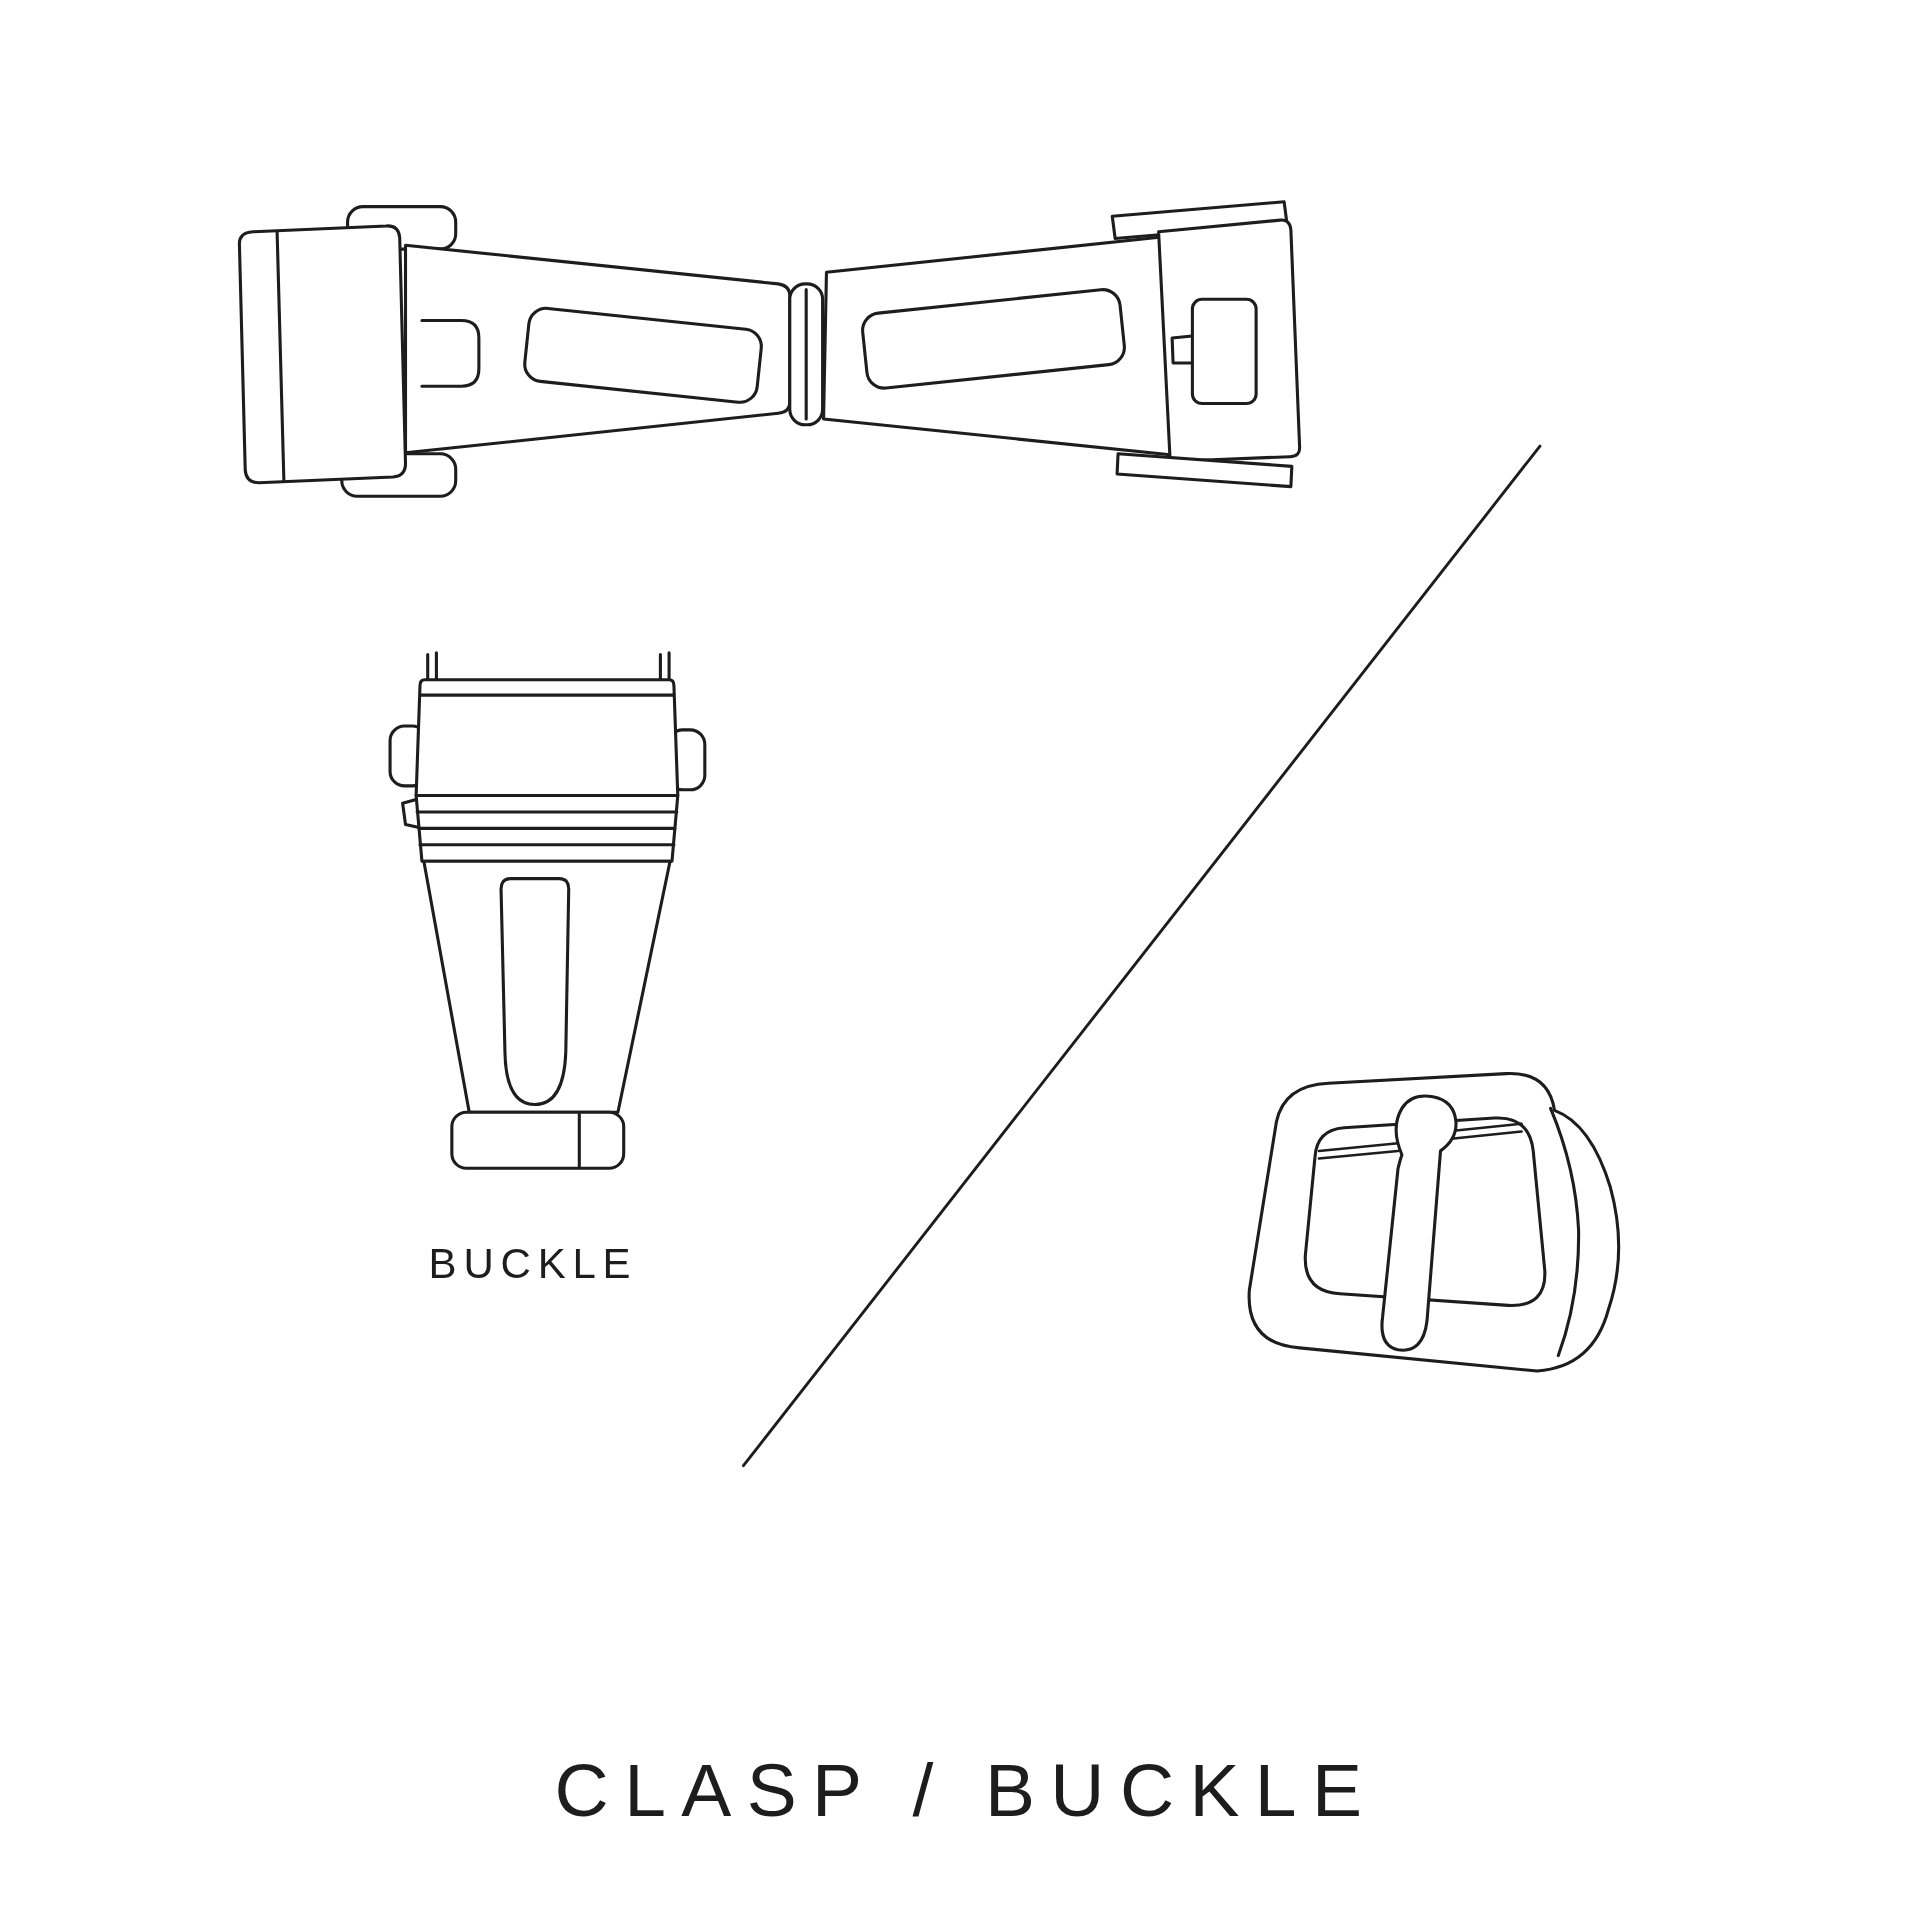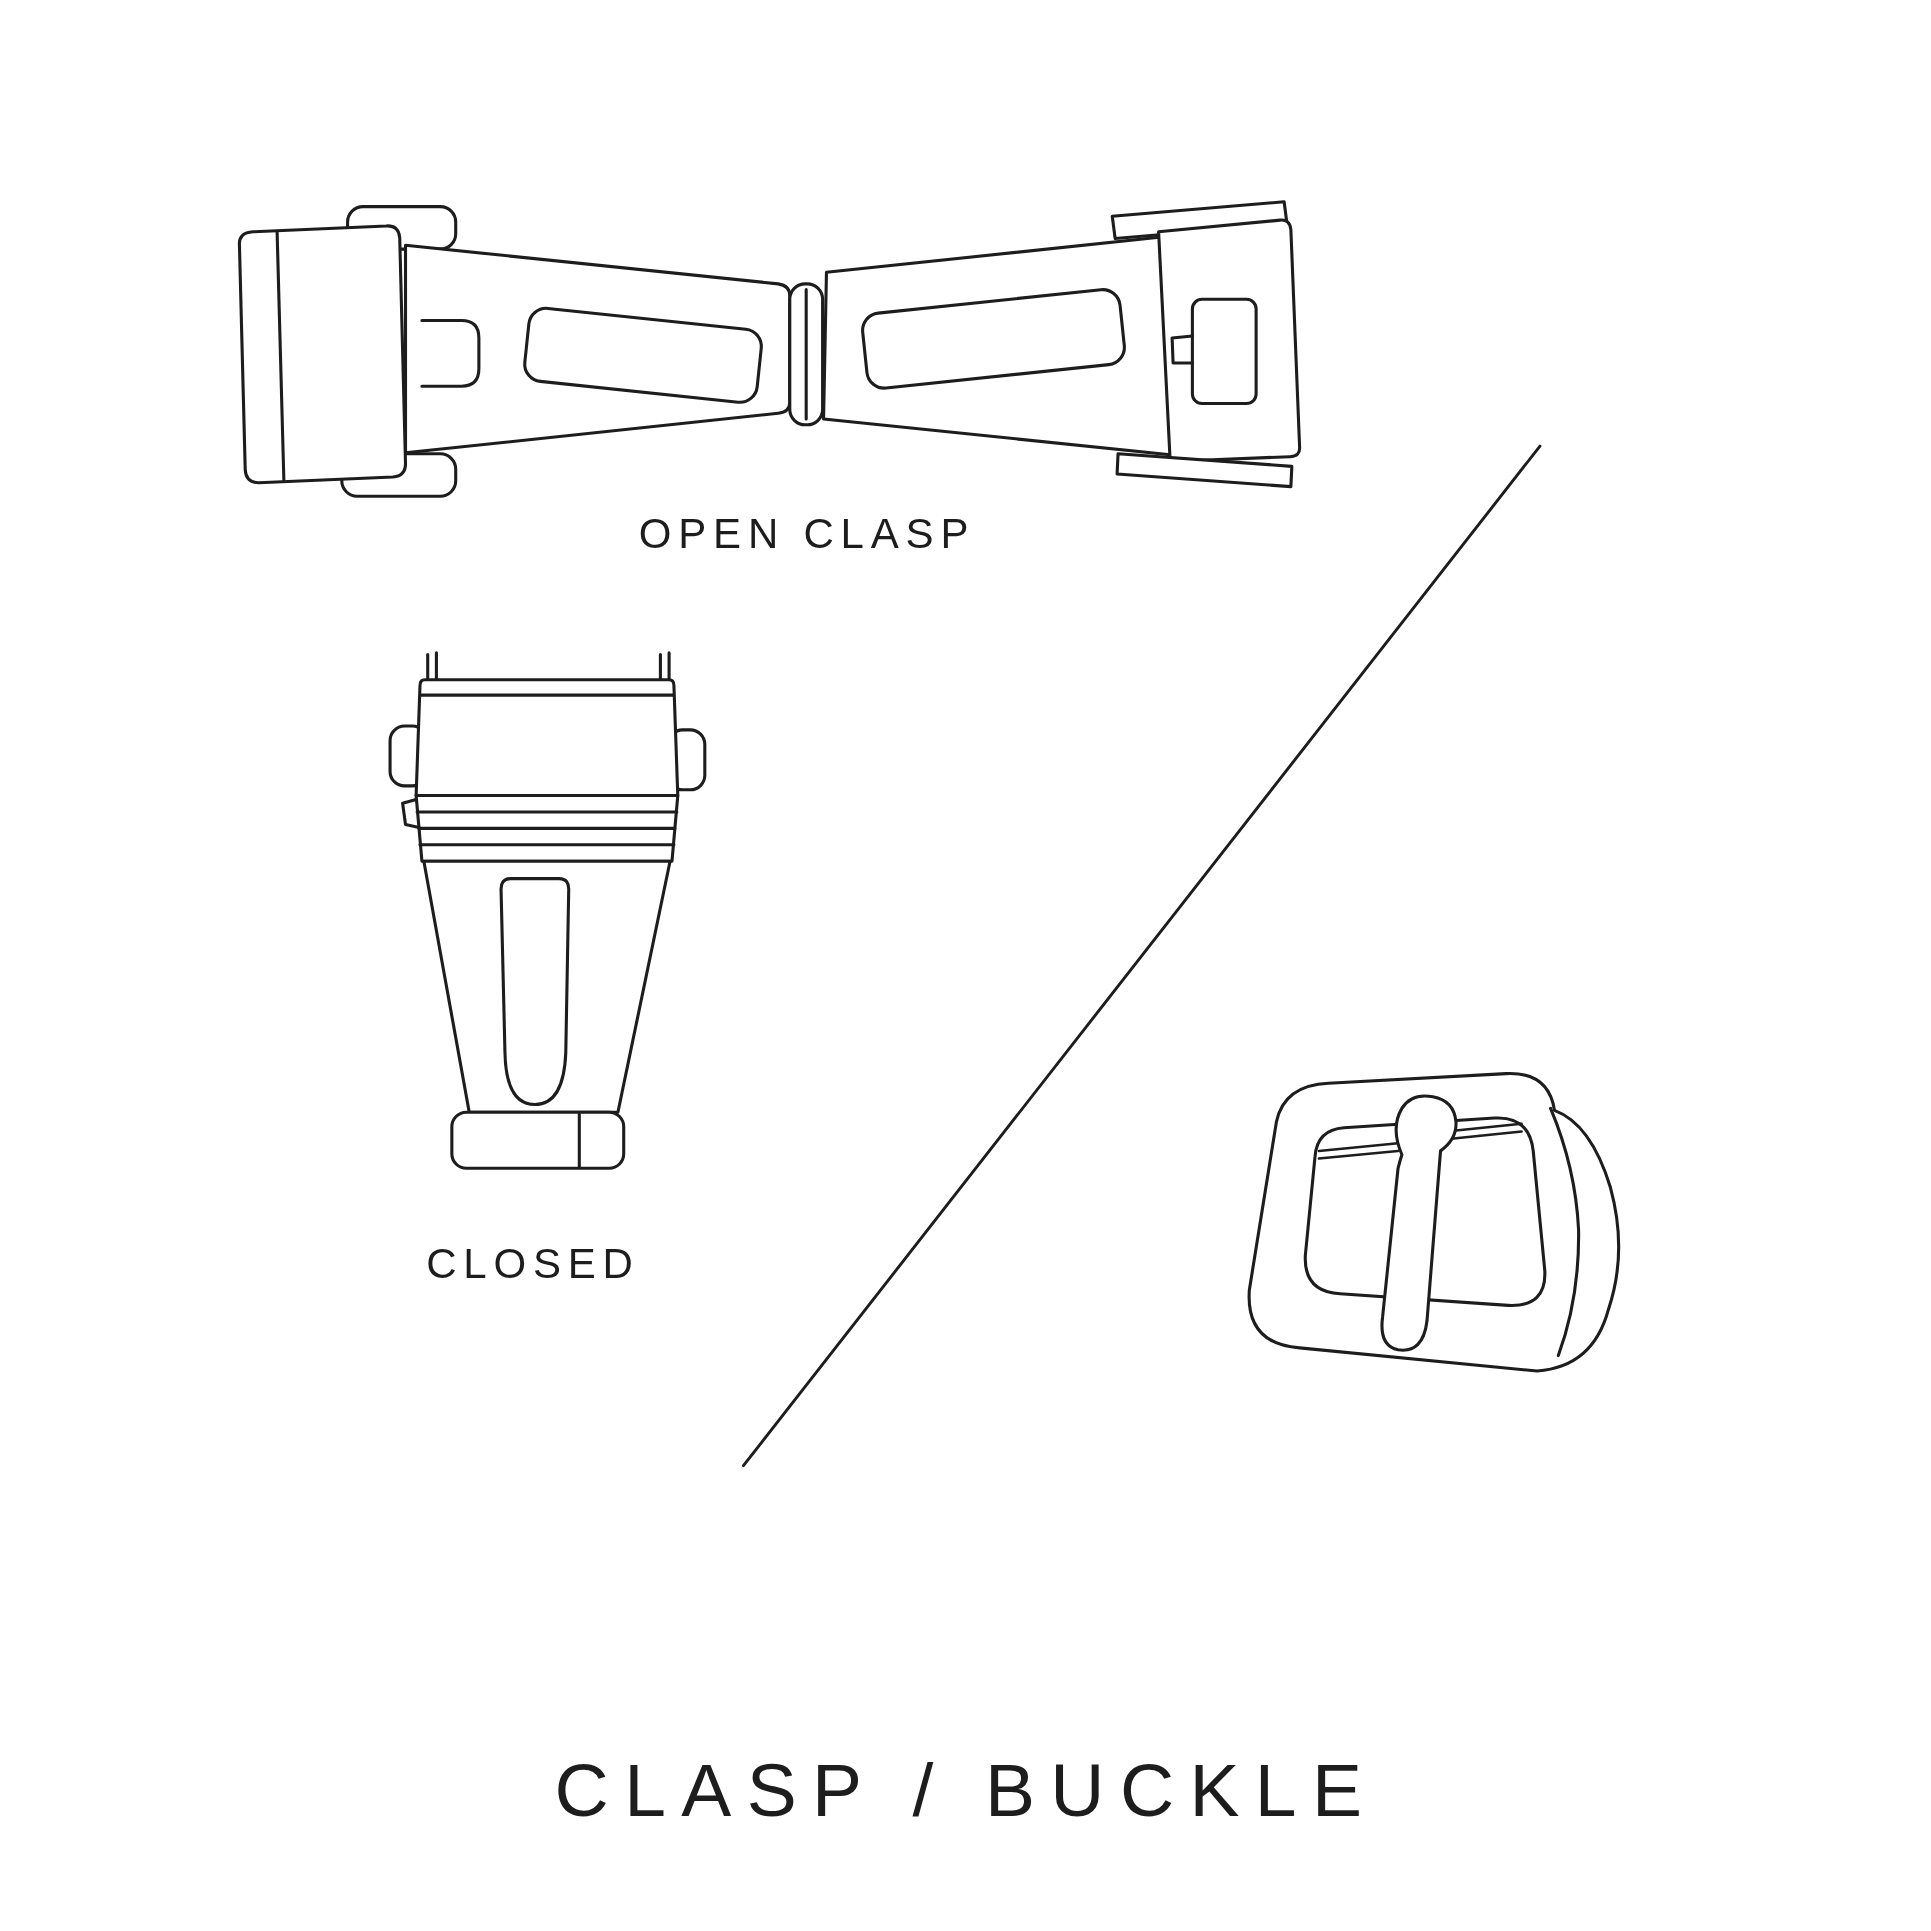--- a/index.html
+++ b/index.html
@@ -113,20 +113,19 @@
                Q 1506 1140 1508 1162
                Q 1509 1180 1492 1192
                L 1478 1368
                Q 1474 1402 1448 1398
                Q 1428 1394 1432 1364
                L 1448 1210
                Q 1450 1202 1452 1196 Z" fill="#ffffff"></path>
     </g>
   </svg>
 
-  <div class="label caption" style="left:807px; top:510px;">OPEN CLASP</div>
 
-  <div class="label caption" style="left:533px; top:1240px;">CLOSED</div>
+  <div class="label caption" style="left:533px; top:1240px;">BUCKLE</div>
 
   <div class="label title" style="left:966px; top:1707px;margin-top:40px;">CLASP / BUCKLE</div>
 
 </div>
 
 
 </body></html>

